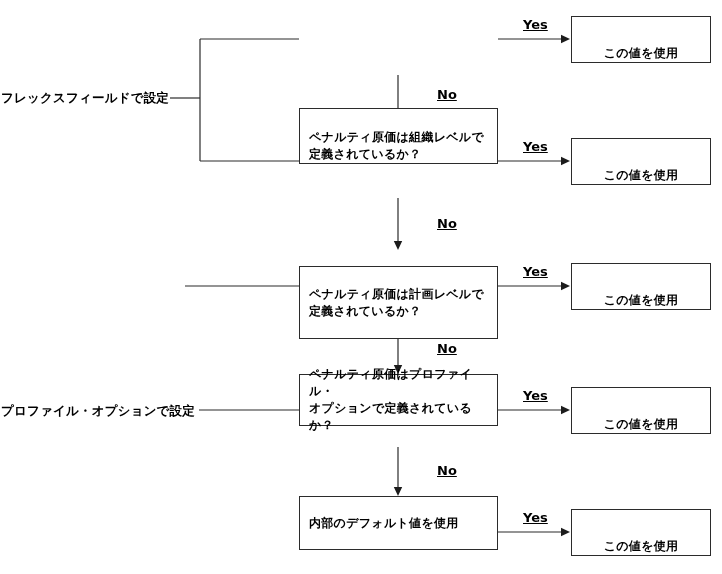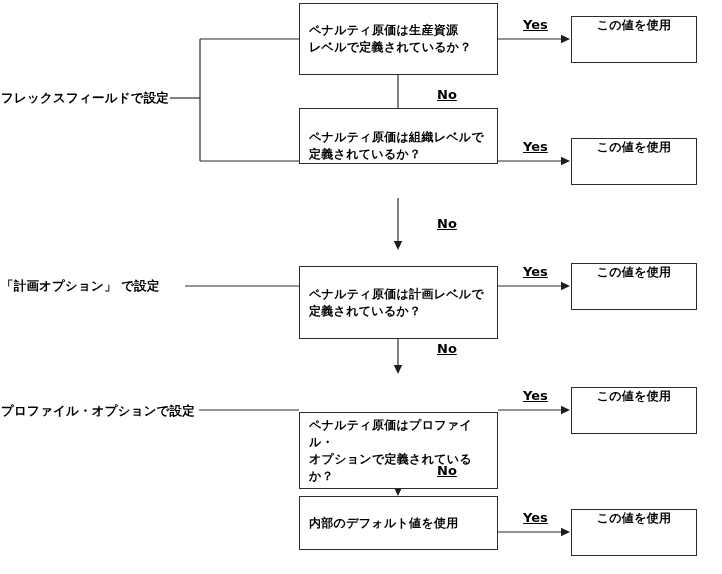--- a/index.html
+++ b/index.html
@@ -13,23 +13,23 @@
     position:absolute; left:299px; width:199px; box-sizing:border-box;
     border:1px solid #2b2b2b; background:#ffffff;
     display:flex; align-items:center;
   }
   .dbox .q {
     display:block; padding:0 6px 0 9px;
     font-size:12px; font-weight:bold; line-height:17px;
     letter-spacing:0.3px; white-space:pre-line;
   }
   .rbox {
-    position:absolute; left:571px; width:126px; height:47px; box-sizing:border-box;
+    position:absolute; left:571px; width:140px; height:47px; box-sizing:border-box;
     border:1px solid #2b2b2b; background:#ffffff;
-    display:flex; align-items:flex-start; justify-content:center;
+    display:flex; align-items:flex-end; justify-content:center;
   }
   .rbox .r { font-size:12px; font-weight:bold; letter-spacing:0.3px; }
   .src-label {
     position:absolute; left:1px; font-size:12.5px; font-weight:bold;
     line-height:16px; letter-spacing:0.2px; white-space:nowrap;
   }
   .edge-label {
     position:absolute; font-size:13px; font-weight:bold; line-height:15px;text-decoration:underline;
   }
 </style>
@@ -68,36 +68,31 @@
       <polygon points="570,410 561,405.8 561,414.2"></polygon>
       <polygon points="570,532 561,527.8 561,536.2"></polygon>
       <polygon points="398,125 393.8,116 402.2,116"></polygon>
       <polygon points="398,250 393.8,241 402.2,241"></polygon>
       <polygon points="398,374 393.8,365 402.2,365"></polygon>
       <polygon points="398,496 393.8,487 402.2,487"></polygon>
     </g>
   </svg>
 
   <div class="src-label" style="top:90px;">フレックスフィールドで設定</div>
-  <div class="src-label" style="top:278px;">「計画オプション」 で設定</div>
   <div class="src-label" style="top:403px;">プロファイル・オプションで設定</div>
 
-  <div class="dbox" style="top:3px; height:72px;">
-    <span class="q">ペナルティ原価は生産資源
-レベルで定義されているか？</span>
-  </div>
   <div class="dbox" style="top:108px; height:56px;align-items:flex-end;">
     <span class="q">ペナルティ原価は組織レベルで
 定義されているか？</span>
   </div>
   <div class="dbox" style="top:242px; height:73px;margin-top:24px;">
     <span class="q">ペナルティ原価は計画レベルで
 定義されているか？</span>
   </div>
-  <div class="dbox" style="top:374px; height:77px;margin-top:38px;">
+  <div class="dbox" style="top:374px; height:52px;">
     <span class="q">ペナルティ原価はプロファイル・
 オプションで定義されているか？</span>
   </div>
   <div class="dbox" style="top:496px; height:54px;">
     <span class="q">内部のデフォルト値を使用</span>
   </div>
 
   <div class="rbox" style="top:16px;">
     <span class="r">この値を使用</span>
   </div>

